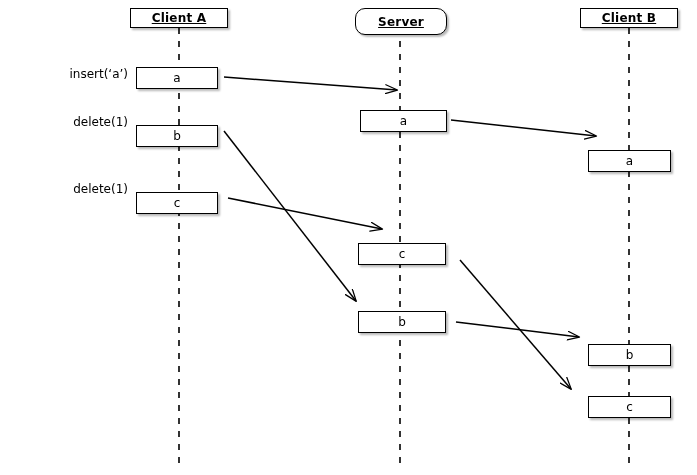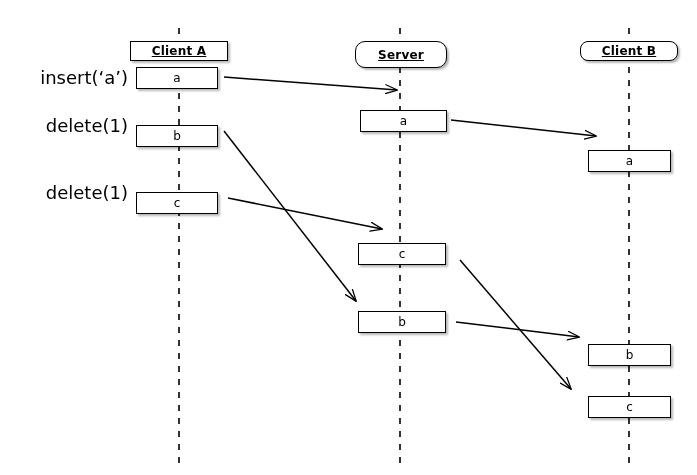--- a/index.html
+++ b/index.html
@@ -34,26 +34,25 @@
     justify-content: center;
     font-size: 12px;
     color: #000000;
     line-height: 1;
   }
   .node.header {
     font-weight: bold;
     font-size: 12px;
     text-decoration: underline;
     letter-spacing: 0.2px;
-    margin-top: 33px;
   }
   .op-label {
     position: absolute;
     color: #000000;
-    font-size: 18px;
+    font-size: 12px;
     font-family: "DejaVu Sans", "Liberation Sans", sans-serif;
     text-align: right;
     white-space: pre;
     line-height: 1.25;
   }
 </style>
 </head>
 <body>
 
 <div id="canvas">
@@ -78,21 +77,21 @@
       <line x1="456" y1="322" x2="579" y2="337" stroke="#000000" stroke-width="1.5" marker-end="url(#arrowhead)"></line>
     </svg>
 
   <div id="headers-layer">
       <div class="node header" style="left: 130px; top: 8px; width: 98px; height: 20px;">
         <span>Client A</span>
       </div>
       <div class="node header" style="left: 355px; top: 8px; width: 92px; height: 27px; border-radius: 10px;">
         <span>Server</span>
       </div>
-      <div class="node header" style="left: 580px; top: 8px; width: 98px; height: 20px; border-radius: 8px;">
+      <div class="node header" style="left: 580px; top: 8px; width: 98px; height: 20px;">
         <span>Client B</span>
       </div>
     </div>
   <div id="nodes-layer">
       <div class="node" style="left: 136px; top: 67px; width: 82px; height: 22px;">
         <span>a</span>
       </div>
       <div class="node" style="left: 136px; top: 125px; width: 82px; height: 22px;">
         <span>b</span>
       </div>

